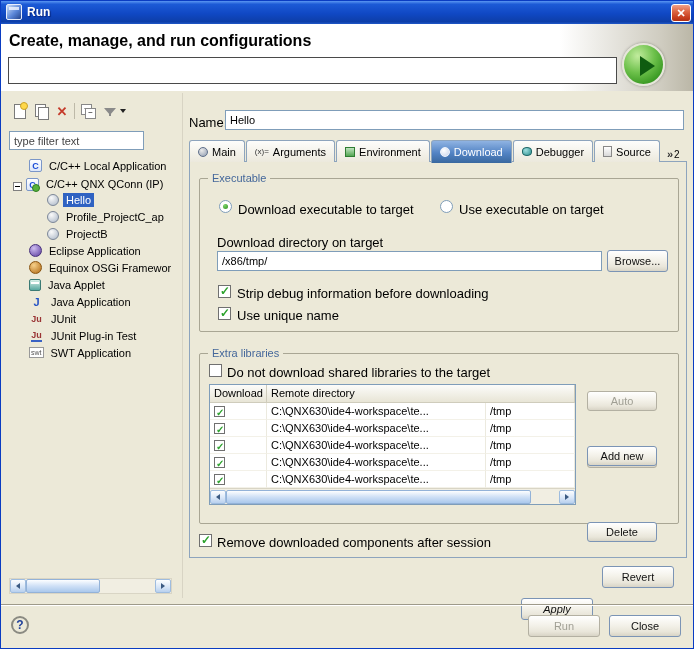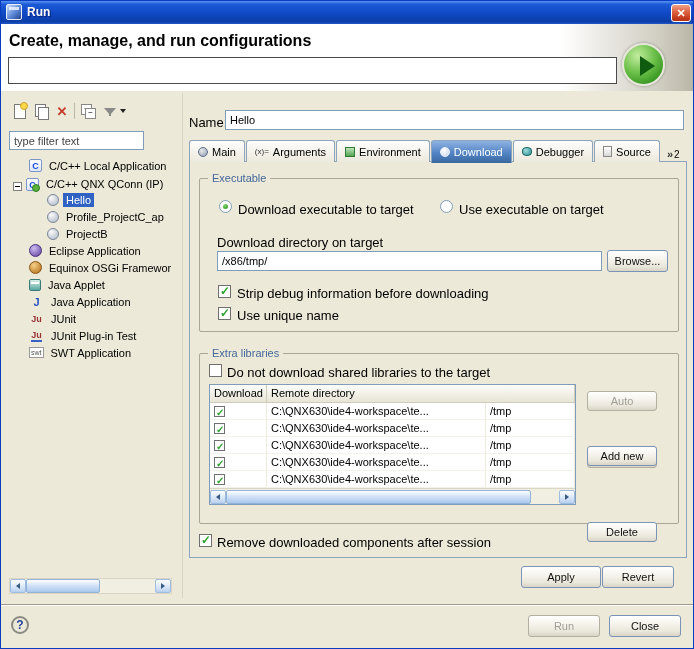--- a/index.html
+++ b/index.html
@@ -365,21 +365,21 @@
       <button class="btn disabled" style="left:387px;top:37px;width:70px;height:20px;">Auto</button>
       <button class="btn disabled" style="left:387px;top:65px;width:70px;height:20px;margin-top:29px;">From project</button>
       <button class="btn" style="left:387px;top:92px;width:70px;height:20px;">Add new</button>
       <button class="btn" style="left:387px;top:136px;width:70px;height:20px;margin-top:32px;">Delete</button>
     </div>
 
     <span class="cb checked" style="left:9px;top:372px;"></span>
     <span class="lbl" style="left:27px;top:373px;">Remove downloaded components after session</span>
   </div>
 
-  <button class="btn" style="left:520px;top:565px;width:80px;height:22px;">Apply</button>
+  <button class="btn" style="left:520px;top:597px;width:72px;height:22px;font-style:italic;">Apply</button>
   <button class="btn" style="left:601px;top:565px;width:72px;height:22px;">Revert</button>
 
   <div class="footer-sep1"></div>
   <div class="footer-sep2"></div>
   <div class="help-btn">?</div>
   <button class="btn disabled" style="left:527px;top:614px;width:72px;height:22px;">Run</button>
   <button class="btn" style="left:608px;top:614px;width:72px;height:22px;">Close</button>
 
 </div>
 

